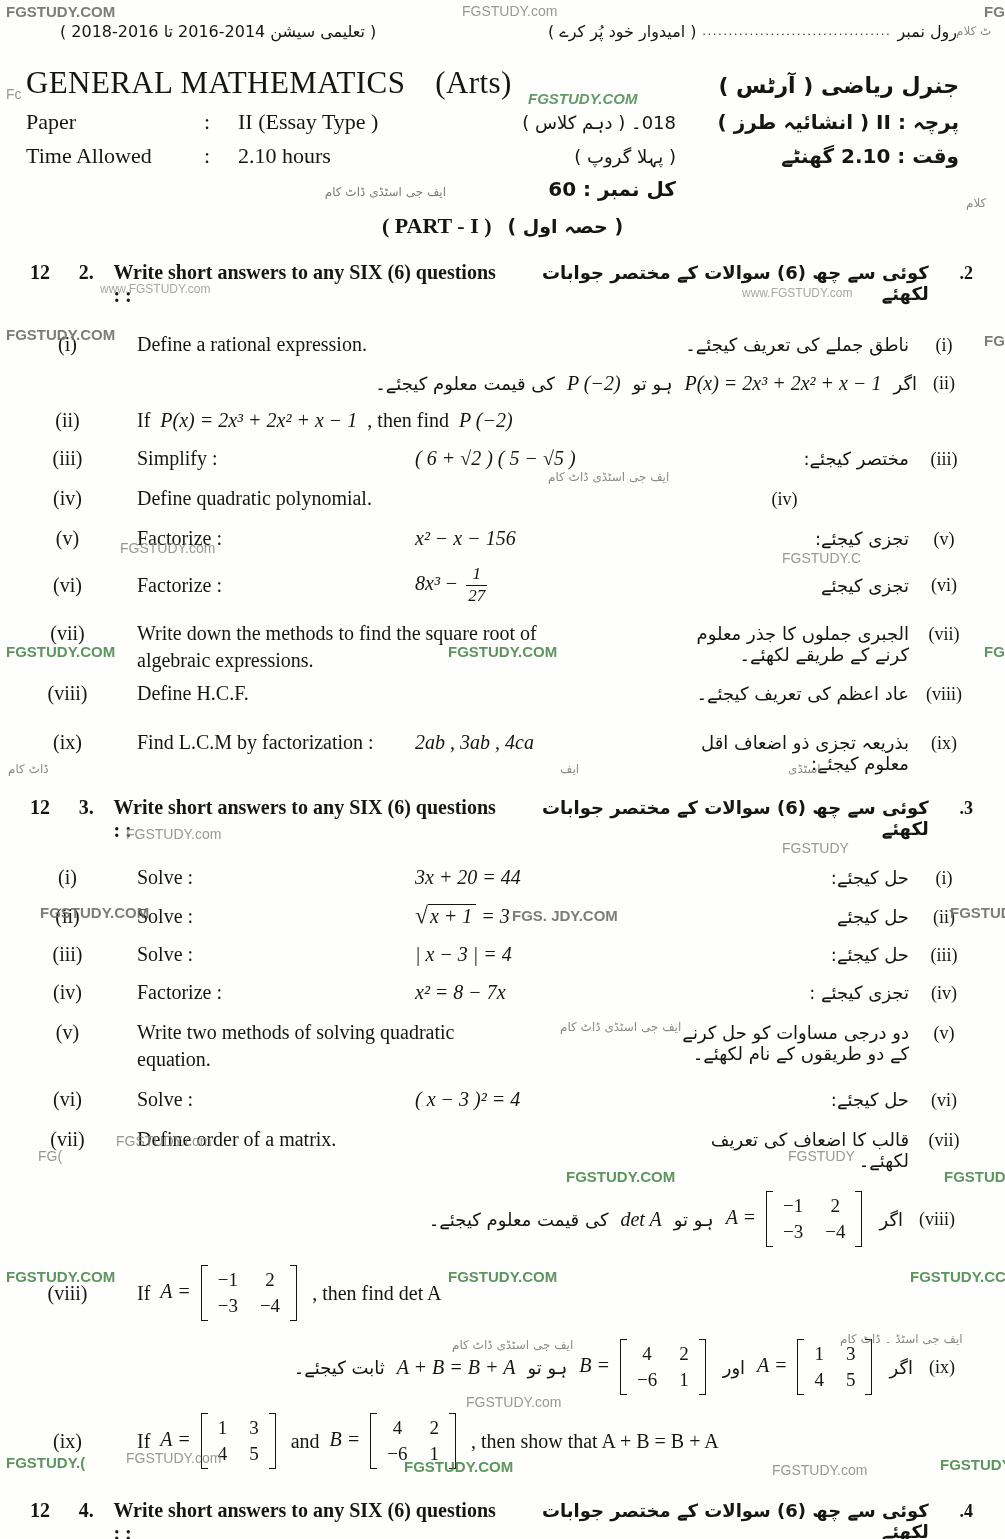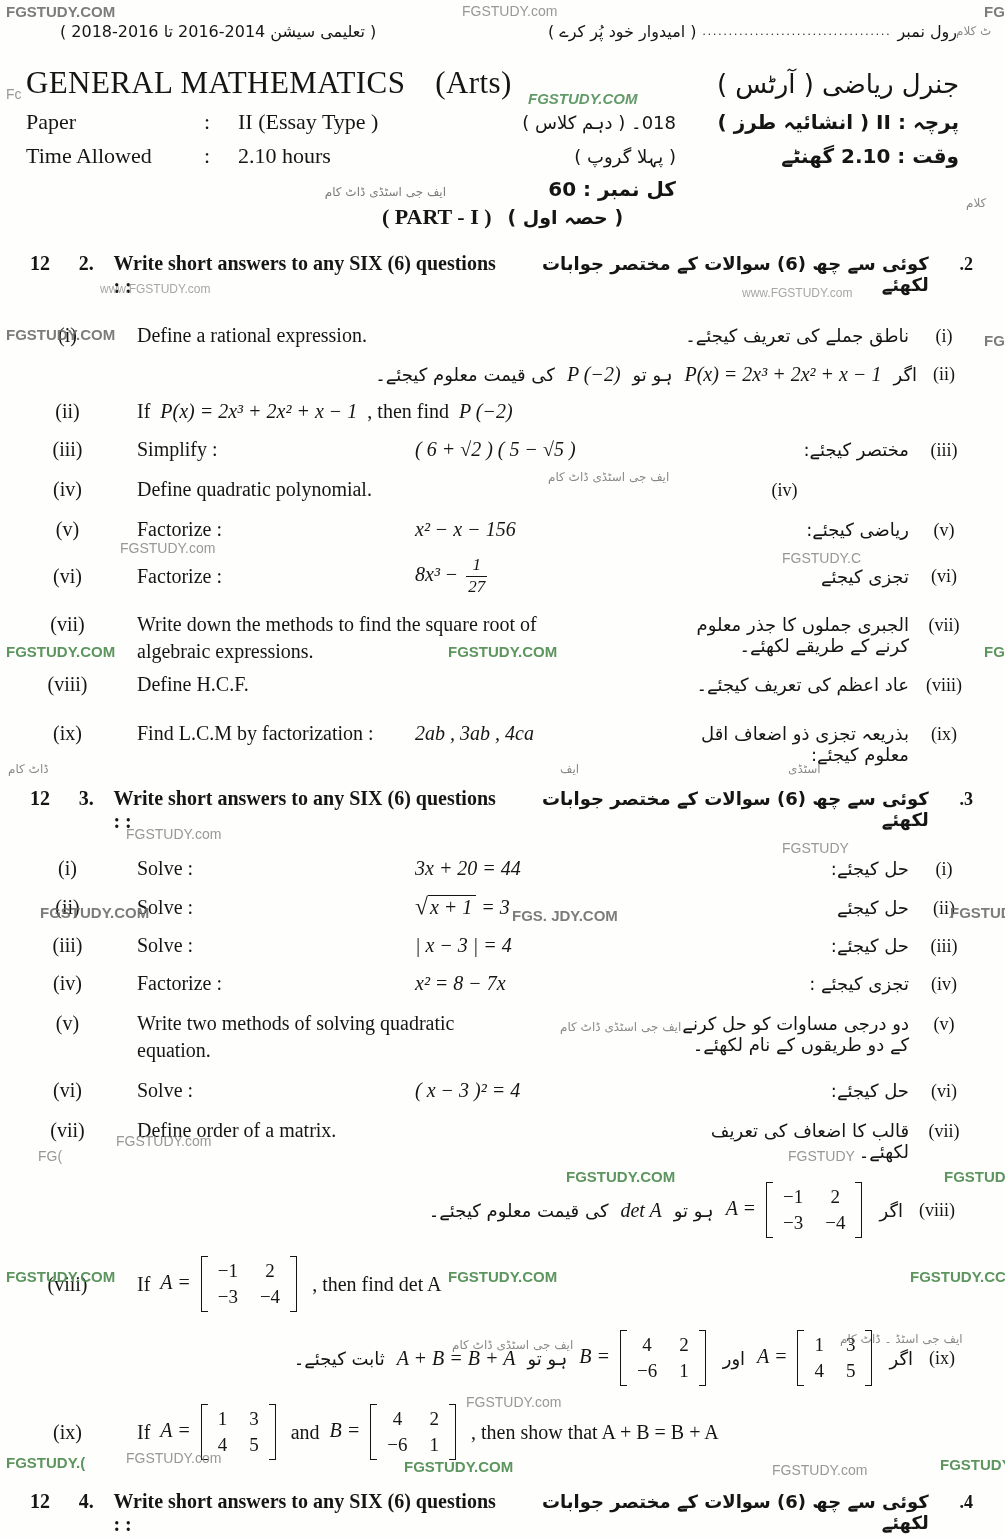--- a/index.html
+++ b/index.html
@@ -25,33 +25,33 @@
   .hdr-row1{display:flex;justify-content:space-between;align-items:flex-start;
             padding:22px 28px 0 40px;font-size:16px}
   .session{font-size:16px}
   .roll{display:flex;direction:rtl;align-items:baseline;gap:6px;font-size:16px}
   .roll-dots{letter-spacing:2px;color:#333;font-size:13px;position:relative;top:-2px}
 
   .title-row{display:flex;justify-content:space-between;align-items:baseline;
              margin-top:24px;padding:0 26px 0 6px}
   .title{font-size:31px;letter-spacing:.4px}
   .title-arts{margin-left:30px}
-  .title-ur{font-size:26px;font-weight:400}
+  .title-ur{font-size:22px;font-weight:700}
 
   .meta{margin-top:6px;padding:0 26px 0 6px}
   .meta-row{display:grid;grid-template-columns:420px 230px 1fr;align-items:baseline;
             margin-top:8px;font-size:22px}
   .meta-label{display:inline-block;width:178px}
   .meta-colon{display:inline-block;width:34px}
   .meta-mid{font-size:18px}
   .meta-mid-small{font-size:12px;color:#7c7c7c}
   .meta-right{font-size:20px;font-weight:600}
 
   .part-row{display:flex;justify-content:center;align-items:baseline;gap:16px;
-            margin-top:3px;font-size:22px;font-weight:600}
+            margin-top:12px;font-size:22px;font-weight:600}
   .part-ur{font-size:19px}
 
   
   .sec-head{display:flex;align-items:baseline;font-weight:700;font-size:20px;padding:0 12px 0 0}
   .sec-marks{width:46px;padding-left:10px}
   .sec-num{width:50px;padding-left:14px}
   .sec-ur{margin-left:auto;font-size:18px;font-weight:700}
   .sec-num-ur{width:46px;text-align:right;font-size:18px;font-weight:700}
 
   
@@ -227,21 +227,21 @@
   <div class="qrow">
     <span class="q-label">(iv)</span>
     <span class="q-en wide">Define quadratic polynomial.</span>
     <span class="q-ur-label">(iv)</span>
   </div>
 
   <div class="qrow">
     <span class="q-label">(v)</span>
     <span class="q-en">Factorize :</span>
     <span class="q-math">x² − x − 156</span>
-    <span class="q-ur urdu">ریاضی کیجئے:</span>
+    <span class="q-ur urdu">تجزی کیجئے:</span>
     <span class="q-ur-label">(v)</span>
   </div>
 
   <div class="qrow" style="align-items:center">
     <span class="q-label">(vi)</span>
     <span class="q-en">Factorize :</span>
     <span class="q-math">
       <span>8x³ −</span><span class="frac">
           <span class="frac-num">1</span>
           <span class="frac-den">27</span>

